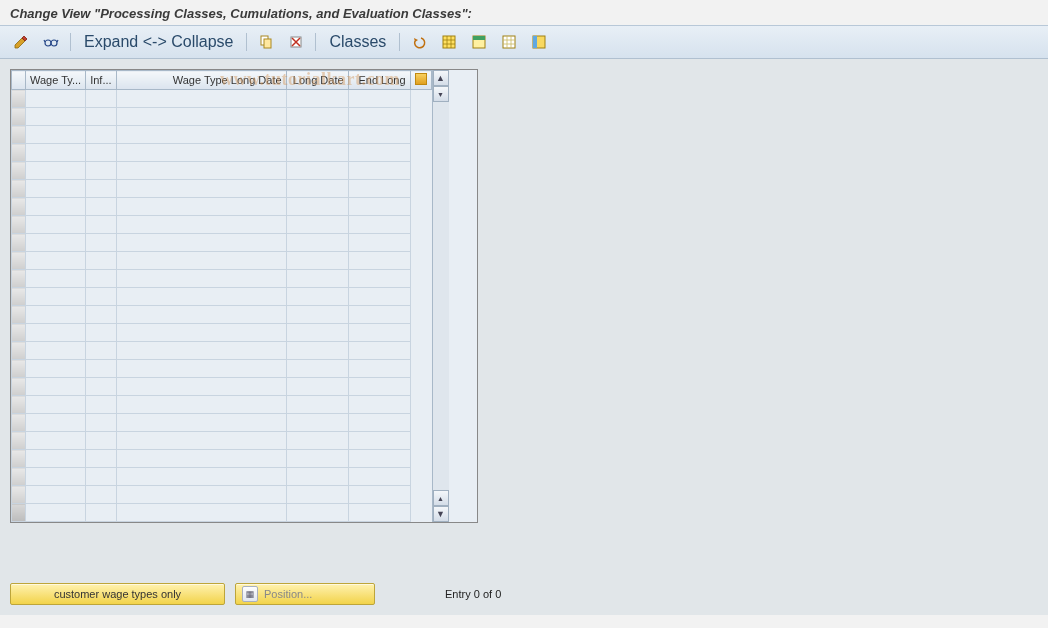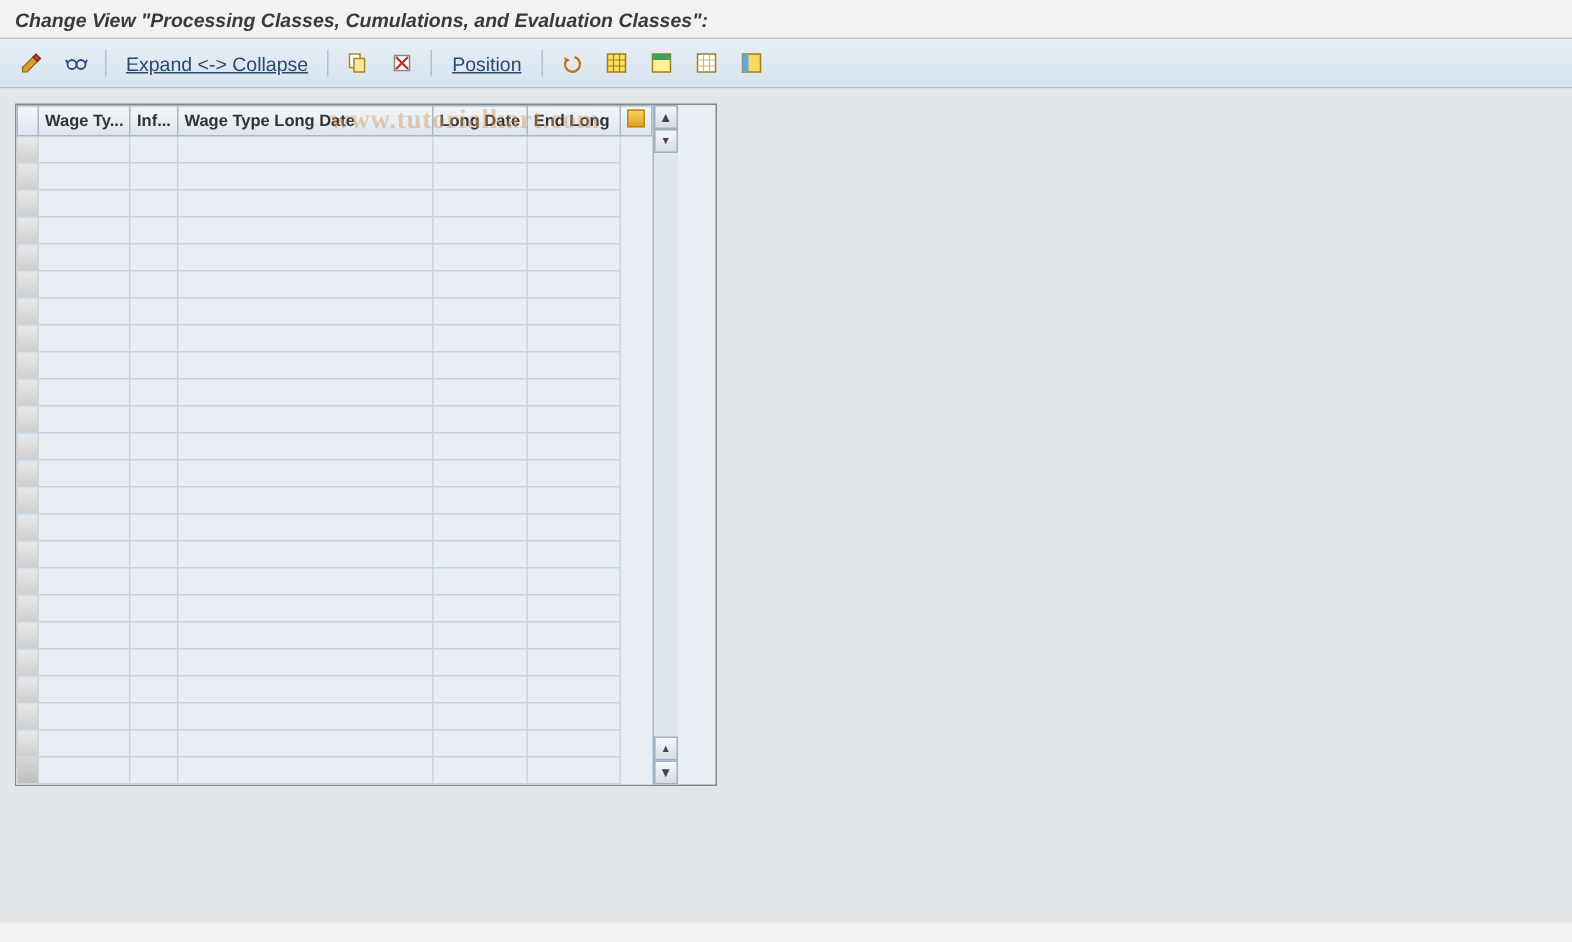--- a/index.html
+++ b/index.html
@@ -36,29 +36,28 @@
     justify-content: center;
     min-width: 18px;
     height: 18px;
     padding: 0 3px;
     cursor: pointer;
     border: 1px solid transparent;
     border-radius: 2px;
   }
   .tb-text {
     color: #2a4a6a;
-    font-size: 13px;
+    font-size: 16px;
     padding: 0 6px;
     cursor: pointer;
     height: 18px;
     display: inline-flex;
     align-items: center;
     border: 1px solid transparent;
     border-radius: 2px;
-    text-decoration: underline;
   }
   .tb-sep { width:1px; height:18px; background:#b0c0d0; margin:0 2px; }
 
   .content {
     position: relative;
     padding: 10px;
     background: #e1e6e9;
     height: calc(628px - 38px - 34px);
     box-sizing: border-box;
   }
@@ -78,22 +77,22 @@
     border: 1px solid #c8d4e0;
     height: 18px;
     padding: 0;
     box-sizing: border-box;
     overflow: hidden;
     white-space: nowrap;
   }
   table.grid th {
     background: linear-gradient(#f4f7fa, #dbe4ee);
     color: #333;
-    font-weight: bold;
-    text-align: left;
+    font-weight: normal;
+    text-align: right;
     padding: 2px 4px;
     border-color: #a8b8c8;
     margin-left: 39px;
   }
   .row-sel {
     background: linear-gradient(#e8e8e8, #cfcfcf);
     border-right: 1px solid #999;
   }
   .col-rowsel { width: 14px; }
   .col-wt    { width: 56px; }
@@ -211,21 +210,21 @@
         <rect x="6" y="5" width="7" height="9" fill="#ffe8a0" stroke="#aa8820" stroke-width="1"></rect>
       </svg>
   </span>
   <span class="tb-btn" title="Delete">
     <svg viewBox="0 0 16 16">
         <rect x="3" y="3" width="10" height="10" fill="#fff" stroke="#888" stroke-width="1"></rect>
         <path d="M4 4 L12 12 M12 4 L4 12" stroke="#c03020" stroke-width="1.5"></path>
       </svg>
   </span>
   <span class="tb-sep"></span>
-  <span class="tb-text">Position</span>
+  <span class="tb-text">Classes</span>
   <span class="tb-sep"></span>
   <span class="tb-btn" title="Undo">
     <svg viewBox="0 0 16 16">
         <path d="M10 4 A5 5 0 1 1 4 7" fill="none" stroke="#c07010" stroke-width="1.5"></path>
         <path d="M3 4 L4 8 L7 6 Z" fill="#c07010"></path>
       </svg>
   </span>
   <span class="tb-btn" title="Select All">
     <svg viewBox="0 0 16 16">
         <rect x="2" y="2" width="12" height="12" fill="#ffe060" stroke="#a08010" stroke-width="1"></rect>
@@ -498,13 +497,21 @@
     </table>
     <div class="vscroll">
       <div class="vs-btn">▲</div>
       <div class="vs-btn" style="font-size:7px;">▼</div>
       <div class="vs-track"></div>
       <div class="vs-btn" style="font-size:7px;">▲</div>
       <div class="vs-btn">▼</div>
     </div>
   </div>
 
+  <div class="footer-bar">
+    <button class="gold-btn btn-customer">customer wage types only</button>
+    <button class="gold-btn btn-position">
+      <span class="pos-icon">▦</span>
+      <span>Position...</span>
+    </button>
+    <span class="entry-text">Entry 0 of 0</span>
+  </div>
 </div>
 
 </body></html>

